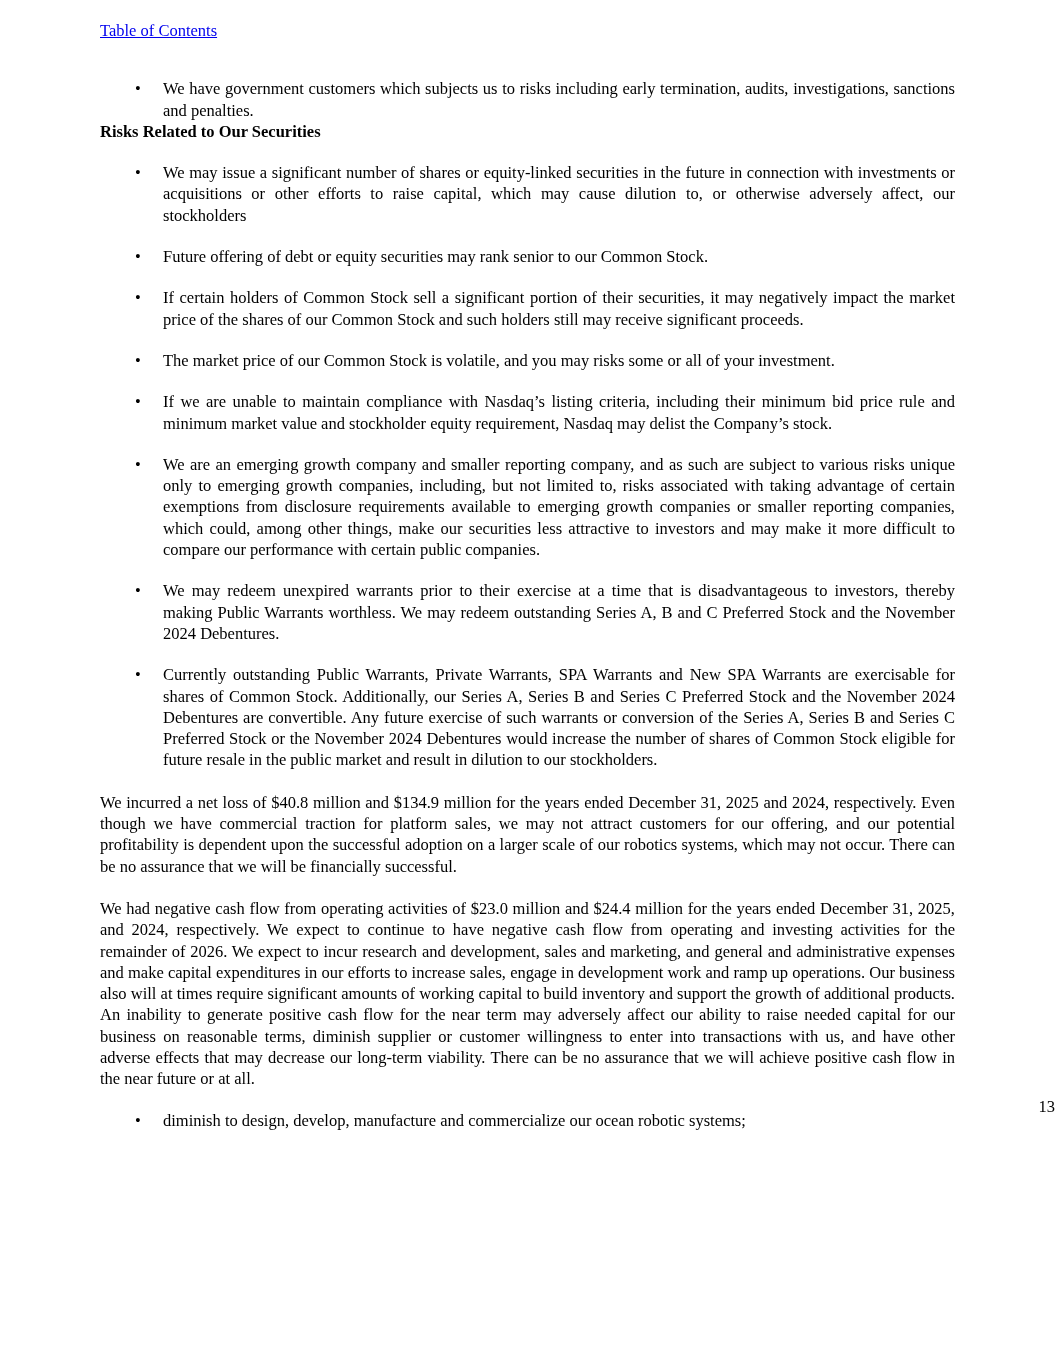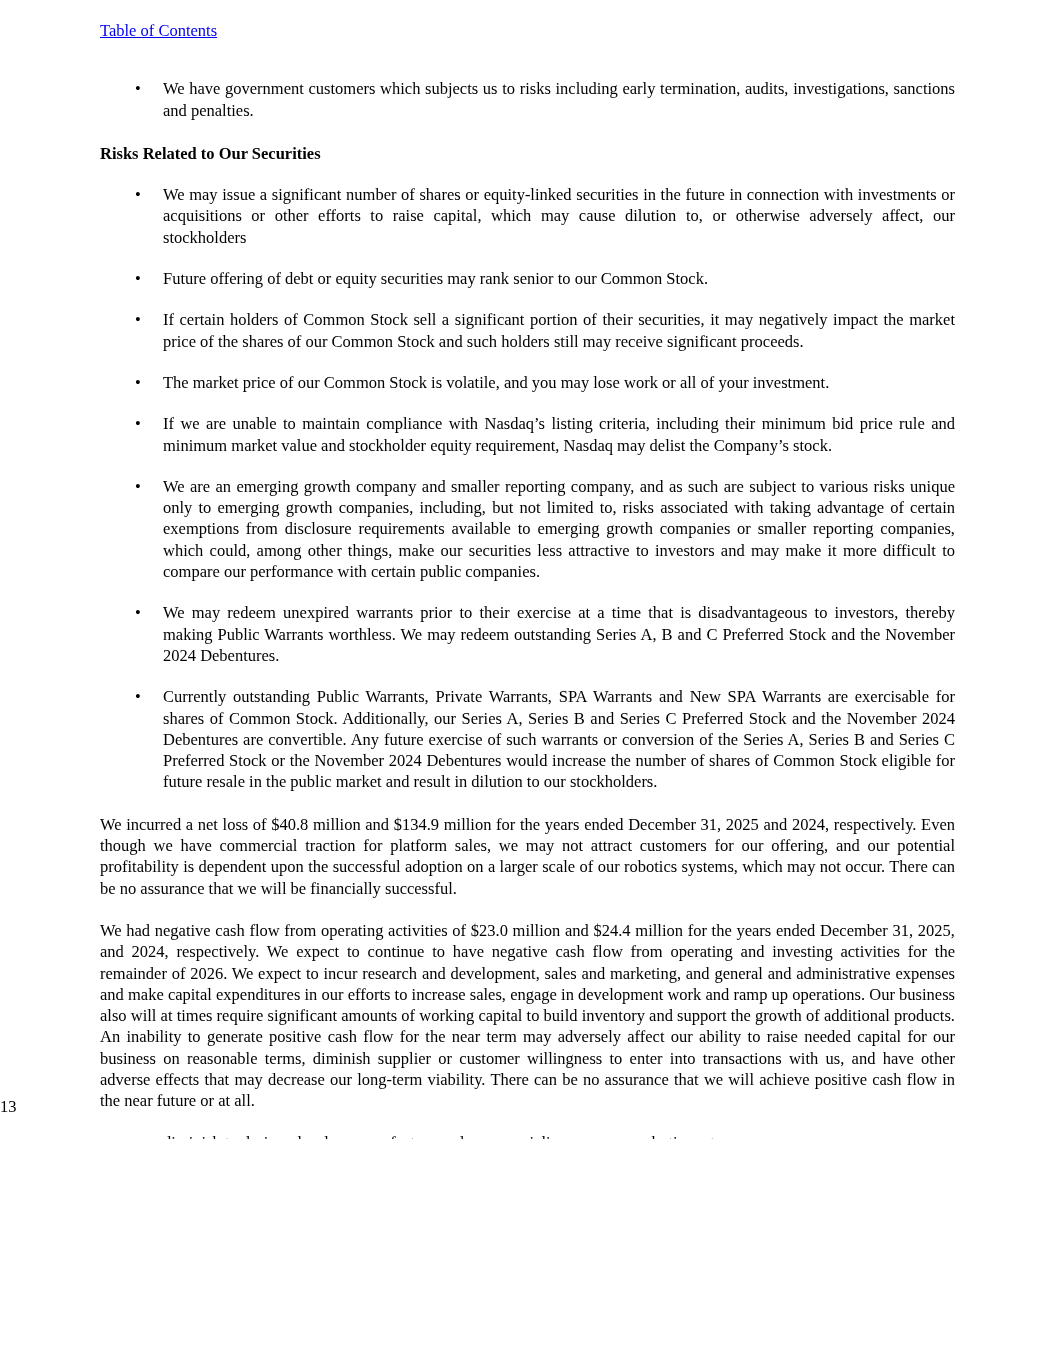--- a/index.html
+++ b/index.html
@@ -35,38 +35,37 @@
   }
   .bullet .text {
     flex: 1;
     text-align: justify;
   }
   .first-bullet {
     margin-top: 37px;
   }
   .section-heading {
     font-weight: bold;
-    margin-top: 22px;
   }
   .risk-subheading {
     font-weight: bold;
     font-style: italic;
     margin-top: 22px;
     text-align: justify;
   }
   .body-paragraph {
     margin-top: 21px;
     text-align: justify;
   }
   .page-number {
     position: absolute;
     bottom: 22px;
     left: 0;
     width: 100%;
-    text-align: left;
+    text-align: right;
   }
 </style>
 </head>
 <body>
 
 <div class="page">
 
   <div>
     <a href="#" class="toc-link">Table of Contents</a>
   </div>
@@ -88,21 +87,21 @@
     <div class="text">Future offering of debt or equity securities may rank senior to our Common Stock.</div>
   </div>
 
   <div class="bullet">
     <span class="marker">•</span>
     <div class="text">If certain holders of Common Stock sell a significant portion of their securities, it may negatively impact the market price of the shares of our Common Stock and such holders still may receive significant proceeds.</div>
   </div>
 
   <div class="bullet">
     <span class="marker">•</span>
-    <div class="text">The market price of our Common Stock is volatile, and you may lose work or all of your investment.</div>
+    <div class="text">The market price of our Common Stock is volatile, and you may risks some or all of your investment.</div>
   </div>
 
   <div class="bullet">
     <span class="marker">•</span>
     <div class="text">If we are unable to maintain compliance with Nasdaq’s listing criteria, including their minimum bid price rule and minimum market value and stockholder equity requirement, Nasdaq may delist the Company’s stock.</div>
   </div>
 
   <div class="bullet">
     <span class="marker">•</span>
     <div class="text">We are an emerging growth company and smaller reporting company, and as such are subject to various risks unique only to emerging growth companies, including, but not limited to, risks associated with taking advantage of certain exemptions from disclosure requirements available to emerging growth companies or smaller reporting companies, which could, among other things, make our securities less attractive to investors and may make it more difficult to compare our performance with certain public companies.</div>

